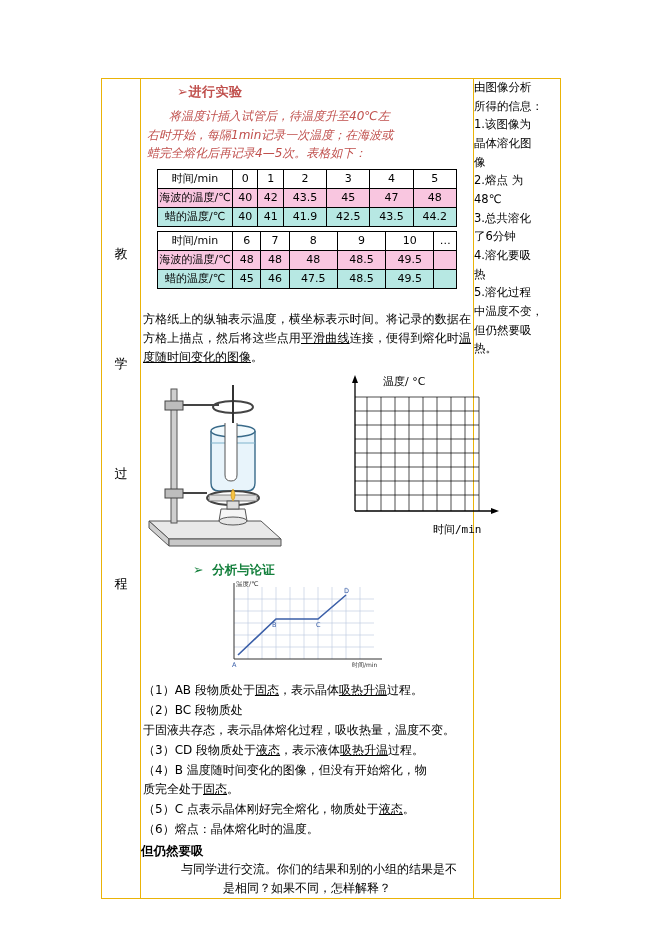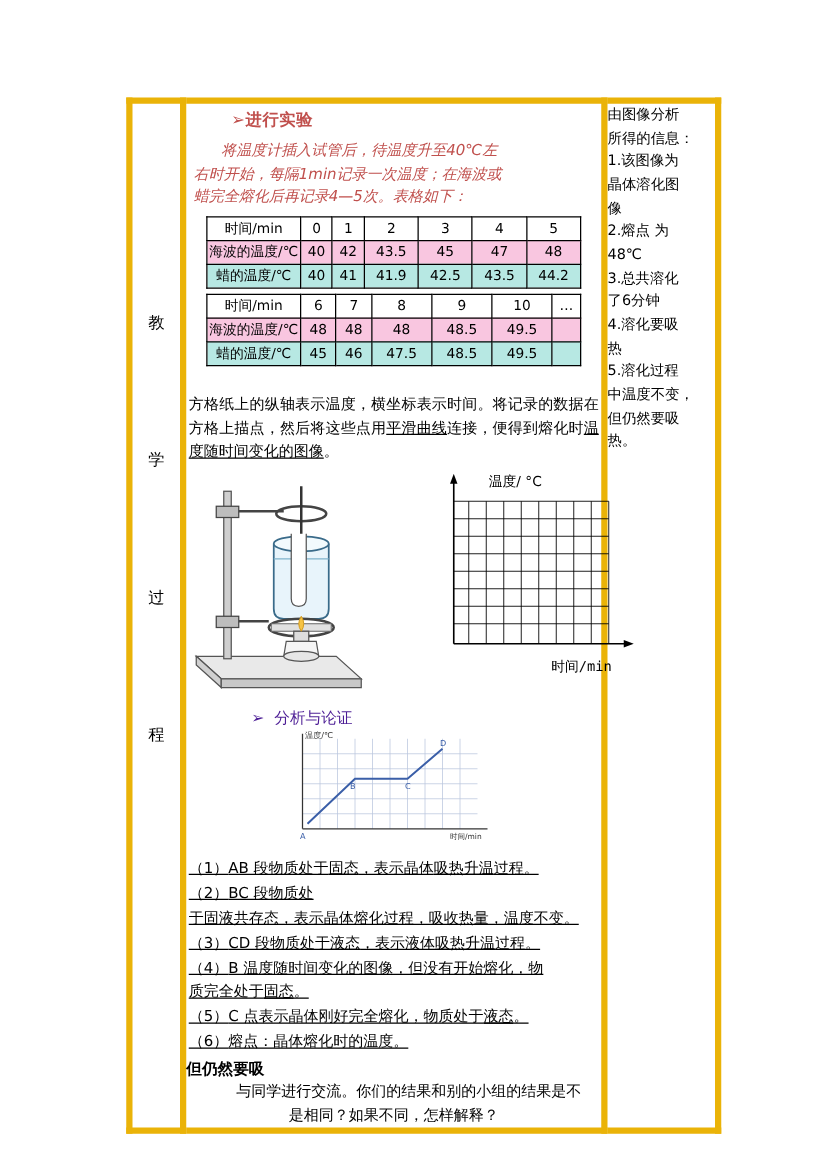--- a/index.html
+++ b/index.html
@@ -23,21 +23,21 @@
   }
   table.main {
     position: absolute;
     left: 101px;
     top: 78px;
     width: 460px;
     border-collapse: collapse;
     table-layout: fixed;
   }
   table.main > tbody > tr > td {
-    border: 5px solid #eab308;
+    border: 1px solid #eab308;
     vertical-align: top;
     padding: 0;
   }
   td.label-col {
     width: 38px;
     text-align: center;
     font-size: 12.5px;
     font-family: "DejaVu Sans", sans-serif;
     vertical-align: middle;
   }
@@ -133,36 +133,36 @@
     position: relative;
   }
   .graph-box {
     flex: 1;
     position: relative;
     height: 185px;
   }
   .grid-svg { display:block; }
 
   .analysis-head {
-    color: #4c1d95;
-    font-weight: normal;
+    color: #15803d;
+    font-weight: bold;
     font-size: 12.5px;
     margin: 6px 0 2px 52px;
   }
   .small-graph {
     display: block;
     margin: 2px auto 4px auto;
   }
 
   .list {
     font-size: 12px;
     line-height: 1.65;
     margin: 2px 2px;
   }
-  .list p { margin: 0; text-align: justify; text-decoration: underline; }
+  .list p { margin: 0; text-align: justify; }
   .jiaoliu { font-weight: bold; font-size: 12.5px; margin-top: 3px; }
   .jiaoliu-body { font-size: 12px; line-height: 1.6; margin: 0; text-align: center; }
   .ti { display:inline-block; width: 24px; }
   .right-col p { margin: 0 0 2px 0; }
 </style>
 </head>
 <body>
 
 <div class="page">
   <table class="main">

